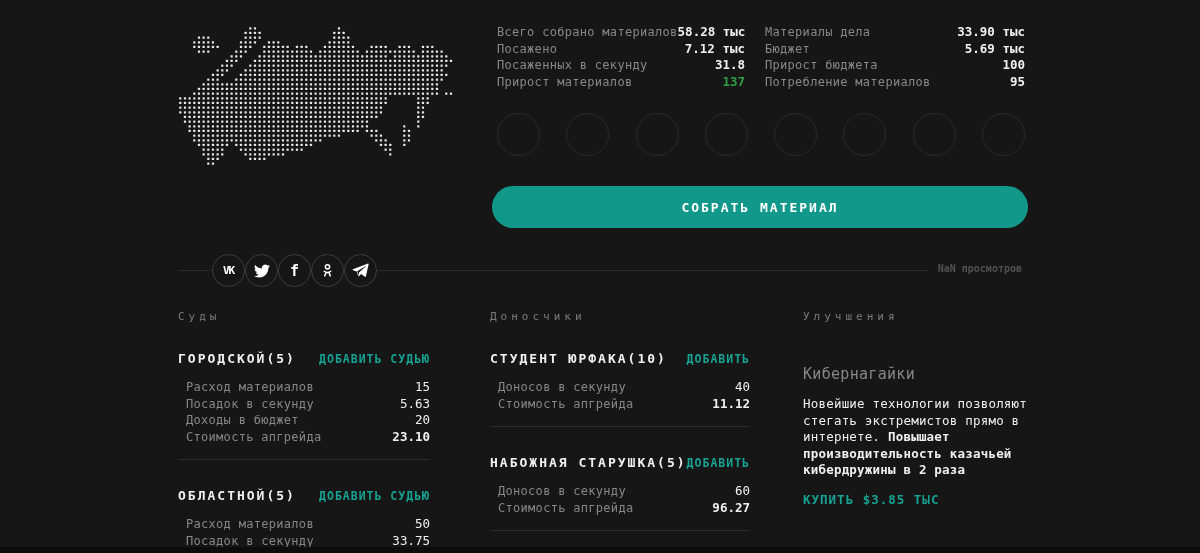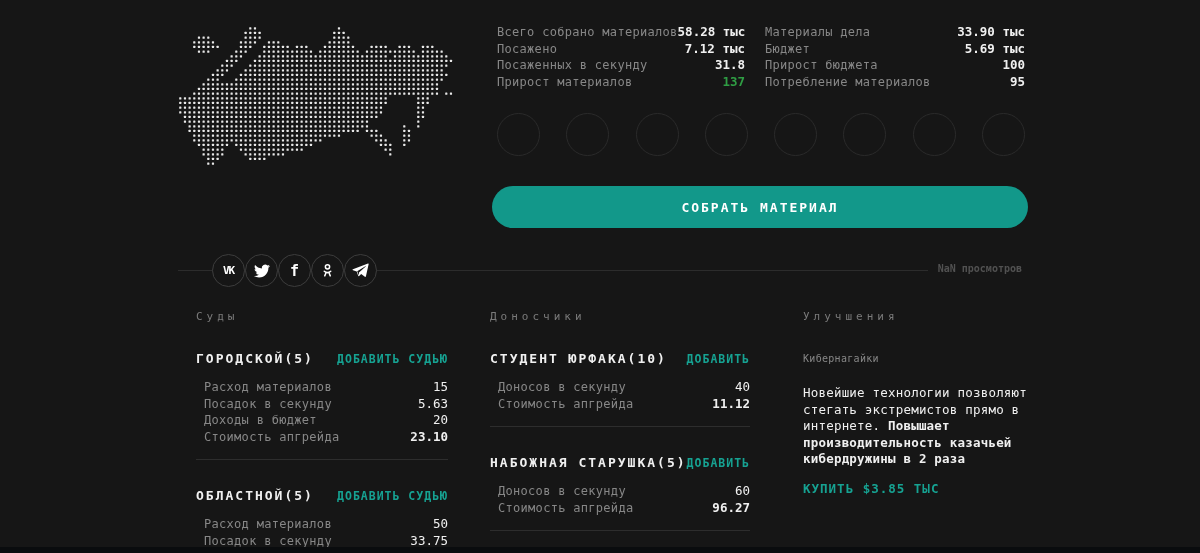--- a/index.html
+++ b/index.html
@@ -44,34 +44,34 @@
   .social{width:33px;height:33px;border-radius:50%;border:1px solid var(--circle-border);
     background:var(--bg);display:flex;align-items:center;justify-content:center;cursor:pointer;}
   .social svg{display:block;}
   .glyph{color:#fff;font-weight:bold;}
   .glyph.vk{font-size:11px;letter-spacing:-1px;}
   .glyph.fb{font-size:15px;}
   .views{position:absolute;right:178px;top:263px;color:var(--dim);font-size:10px;font-weight:bold;}
 
   
   .col{position:absolute;top:310px;}
-  .col-courts{left:196px;width:252px;}
+  .col-courts{left:178px;width:252px;}
   .col-informants{left:490px;width:260px;}
   .col-upgrades{left:803px;width:228px;}
   .section-title{color:var(--muted);font-size:11px;letter-spacing:4px;}
   .item-head{display:flex;justify-content:space-between;align-items:baseline;margin-top:28px;}
   .item-name{color:var(--white);font-size:13px;font-weight:bold;letter-spacing:2px;white-space:nowrap;}
   .item-action{color:var(--link);font-size:11.5px;font-weight:bold;letter-spacing:1px;cursor:pointer;white-space:nowrap;}
   .item-rows{margin-top:13px;display:flex;flex-direction:column;margin-left:8px;}
   .divider{height:1px;background:var(--divider);margin-top:14px;}
   .col .item-head + .item-rows .stat-row{height:16.5px;}
 
   
-  .upgrade-name{color:var(--label);font-size:10px;margin-top:30px;letter-spacing:.3px;}
-  .upgrade-desc{margin-top:21px;color:var(--white);font-size:12.5px;line-height:16.5px;letter-spacing:.2px;}
+  .upgrade-name{color:var(--label);font-size:15px;margin-top:42px;letter-spacing:.3px;}
+  .upgrade-desc{margin-top:13px;color:var(--white);font-size:12.5px;line-height:16.5px;letter-spacing:.2px;}
   .upgrade-desc .bold-part{font-weight:bold;}
   .buy-link{margin-top:13px;color:var(--link);font-size:12.5px;font-weight:bold;letter-spacing:1px;cursor:pointer;}
 
   .footer-strip{position:absolute;left:0;bottom:0;width:100%;height:6px;background:var(--footer);}
 </style>
 </head>
 <body>
 
 <div id="page">
 

